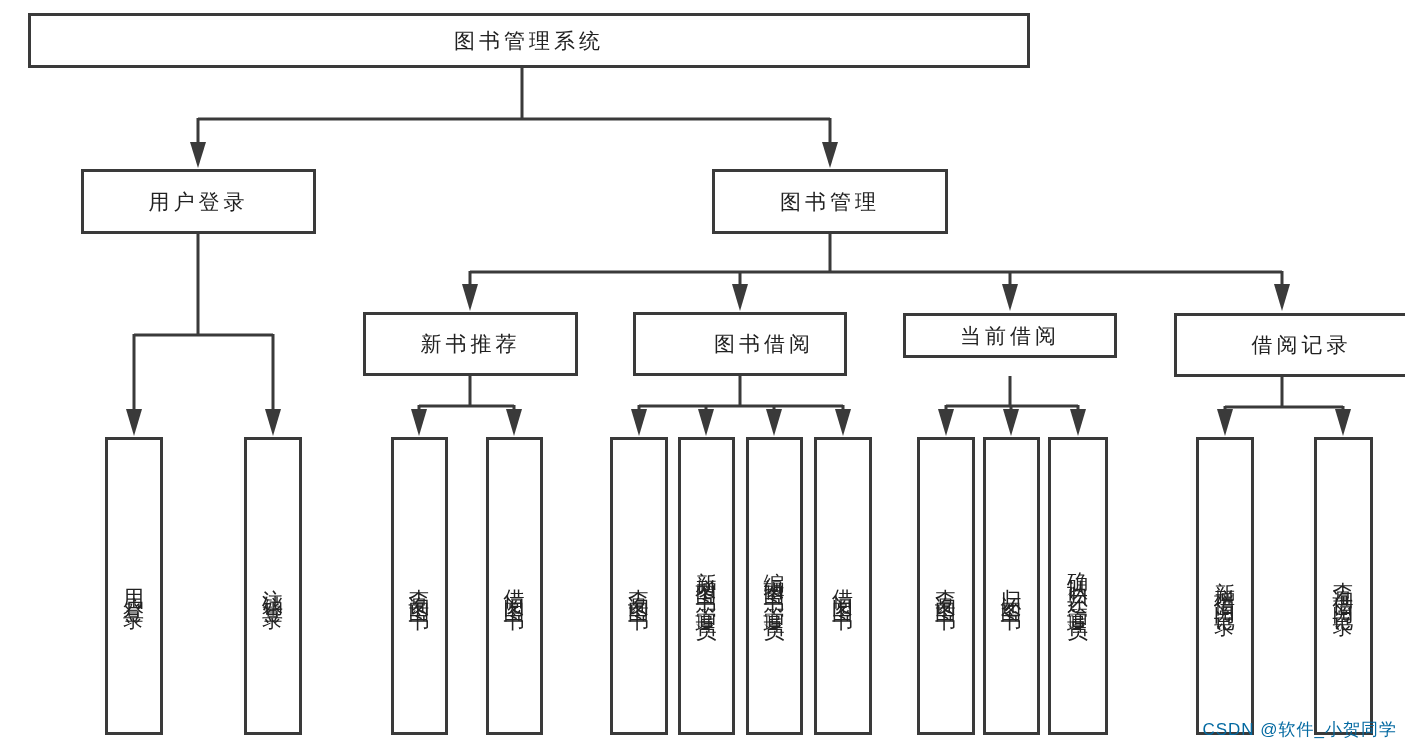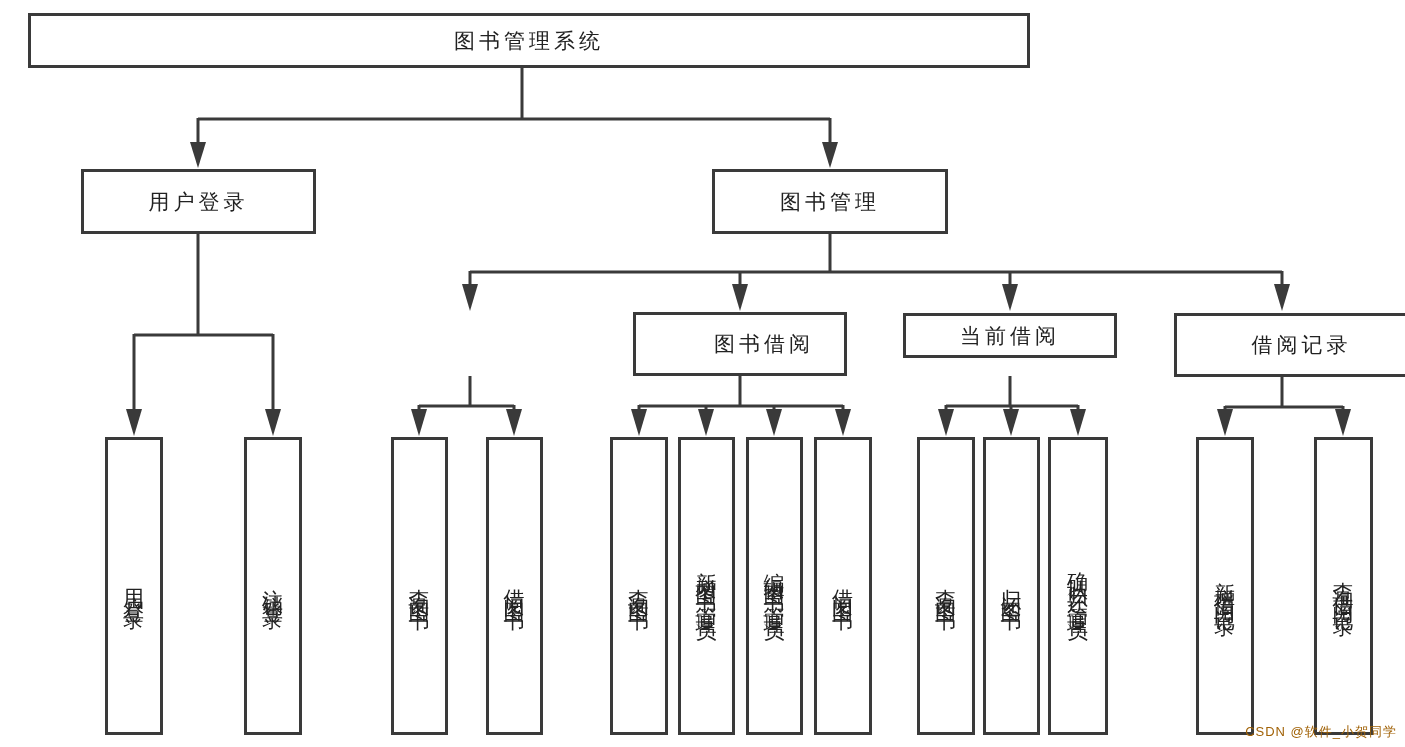--- a/index.html
+++ b/index.html
@@ -29,22 +29,22 @@
     writing-mode:vertical-lr;
     text-orientation:mixed;
     font-size:21px;
     letter-spacing:7px;
     line-height:1.1;
     color:#222222;
   }
   .watermark{
     position:absolute;
     right:8px;bottom:6px;
-    font-size:13px;
-    color:#a16207;
+    font-size:17px;
+    color:#0369a1;
     letter-spacing:1px;
     white-space:nowrap;
   }
 </style>
 </head>
 <body>
 
 <div class="canvas">
 
   <svg class="connectors" viewBox="0 0 1405 747" xmlns="http://www.w3.org/2000/svg">
@@ -91,20 +91,23 @@
     <span>图书管理系统</span>
   </div>
 
   <div class="box hbox" style="left:81px;top:169px;width:235px;height:65px;">
     <span>用户登录</span>
   </div>
   <div class="box hbox" style="left:712px;top:169px;width:236px;height:65px;">
     <span>图书管理</span>
   </div>
 
+  <div class="box hbox" style="left:363px;top:312px;width:215px;height:64px;">
+    <span>新书推荐</span>
+  </div>
   <div class="box hbox" style="left:633px;top:312px;width:214px;height:64px;padding-left:48px;">
     <span>图书借阅</span>
   </div>
   <div class="box hbox" style="left:903px;top:313px;width:214px;height:45px;">
     <span>当前借阅</span>
   </div>
   <div class="box hbox" style="left:1174px;top:313px;width:255px;height:64px;">
     <span>借阅记录</span>
   </div>
 

